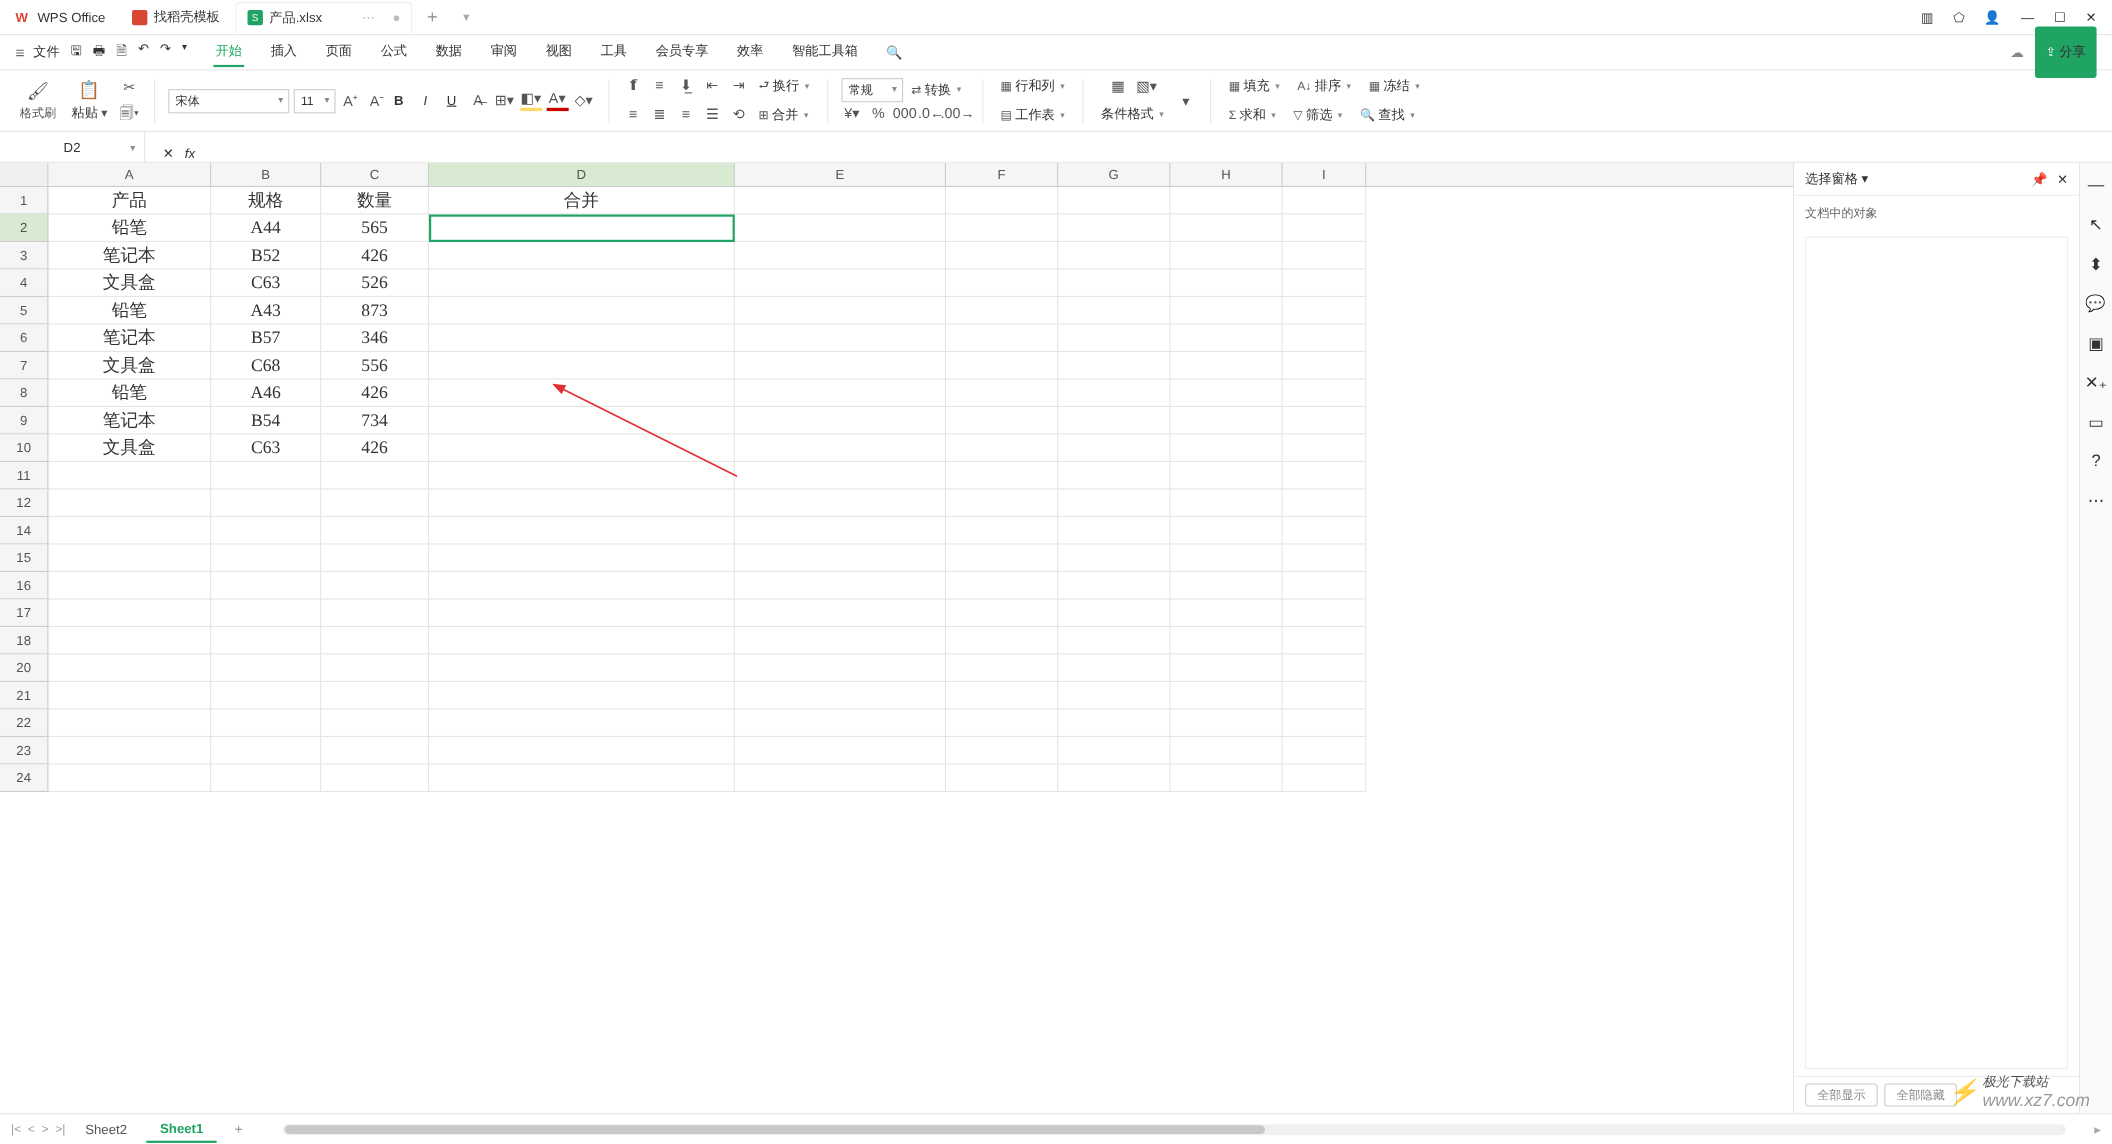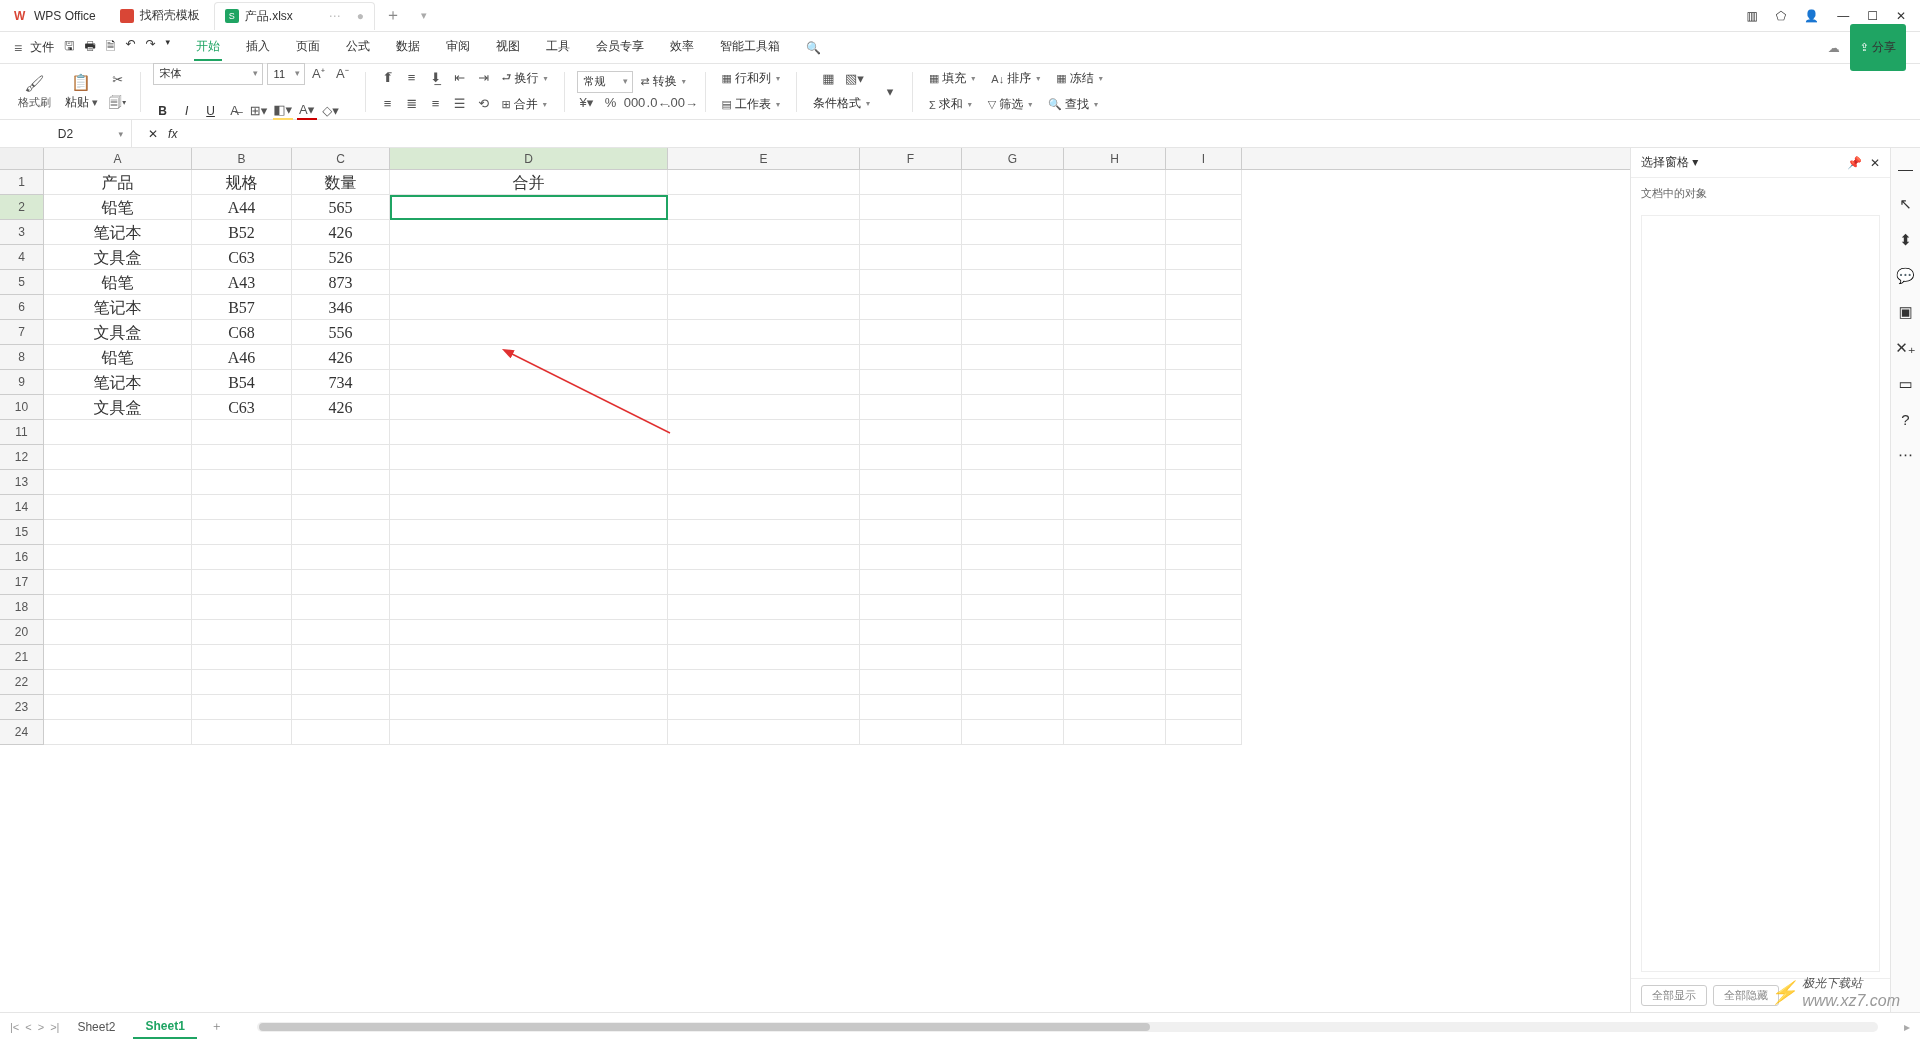--- a/index.html
+++ b/index.html
@@ -27,21 +27,21 @@
 .rgroup{display:flex;flex-direction:column;align-items:center;gap:2px;padding:0 4px}
 .rgroup .icn{font-size:16px;color:#555}
 .rgroup .lbl{font-size:11px;color:#555}
 .vsep{width:1px;height:40px;background:#e5e5e5;margin:0 6px}
 .combo{border:1px solid #ccc;height:22px;padding:0 18px 0 6px;font-size:11px;background:#fff;position:relative;display:flex;align-items:center}
 .combo:after{content:"▾";position:absolute;right:4px;top:4px;font-size:9px;color:#888}
 .mini-btn{width:20px;height:20px;display:flex;align-items:center;justify-content:center;color:#555;font-size:13px}
 .btn-row{display:flex;gap:4px}
 .label-btn{display:flex;align-items:center;gap:3px;font-size:11px;color:#555;padding:0 4px;height:22px}
 .label-btn:after{content:"▾";font-size:8px;color:#888;margin-left:2px}
-.namebox-row{height:28px;display:flex;align-items:center;border-bottom:1px solid #e5e5e5}
+.namebox-row{height:28px;display:flex;align-items:flex-end;border-bottom:1px solid #e5e5e5}
 .namebox{width:132px;border-right:1px solid #e5e5e5;height:100%;display:flex;align-items:center;justify-content:center;position:relative;font-size:12px}
 .namebox:after{content:"▾";position:absolute;right:8px;font-size:9px;color:#888}
 .fx-area{display:flex;align-items:center;gap:10px;padding:0 16px;color:#888}
 .fx-lbl{font-style:italic}
 .main{display:flex;height:calc(100% - 32px - 32px - 56px - 28px - 28px)}
 .sheet-area{flex:1;position:relative;overflow:hidden}
 .colhdrs{display:flex;height:22px;background:#f5f5f5;border-bottom:1px solid #ccc}
 .corner{width:44px;border-right:1px solid #ccc;background:#f0f0f0}
 .ch{border-right:1px solid #ccc;text-align:center;line-height:22px;font-size:12px;color:#555}
 .ch.sel{background:#d9ead3}
@@ -140,21 +140,21 @@
     </div>
   <div class="rgroup">
       <span class="icn">📋</span>
       <span class="lbl"><span>粘贴</span> ▾</span>
     </div>
   <div style="display:flex;flex-direction:column;gap:4px">
     <span class="mini-btn">✂</span>
     <span class="mini-btn">🗐▾</span>
   </div>
   <div class="vsep"></div>
-  <div style="display:flex;flex-direction:column;gap:16px">
+  <div style="display:flex;gap:0">
     <div style="display:flex;gap:4px">
       <div class="combo" style="width:110px">宋体</div>
       <div class="combo" style="width:38px">11</div>
       <span class="mini-btn">A⁺</span>
       <span class="mini-btn">A⁻</span>
     </div>
     <div class="btn-row">
       <span class="mini-btn">
           <b>B</b>
         </span>
@@ -401,32 +401,20 @@
           <div class="cell wB"></div>
           <div class="cell wC"></div>
           <div class="cell wD"></div>
           <div class="cell wE"></div>
           <div class="cell wF"></div>
           <div class="cell wG"></div>
           <div class="cell wH"></div>
           <div class="cell wI"></div>
         </div>
         <div class="row">
-          <div class="rh">13</div>
-          <div class="cell wA"></div>
-          <div class="cell wB"></div>
-          <div class="cell wC"></div>
-          <div class="cell wD"></div>
-          <div class="cell wE"></div>
-          <div class="cell wF"></div>
-          <div class="cell wG"></div>
-          <div class="cell wH"></div>
-          <div class="cell wI"></div>
-        </div>
-        <div class="row">
           <div class="rh">14</div>
           <div class="cell wA"></div>
           <div class="cell wB"></div>
           <div class="cell wC"></div>
           <div class="cell wD"></div>
           <div class="cell wE"></div>
           <div class="cell wF"></div>
           <div class="cell wG"></div>
           <div class="cell wH"></div>
           <div class="cell wI"></div>

